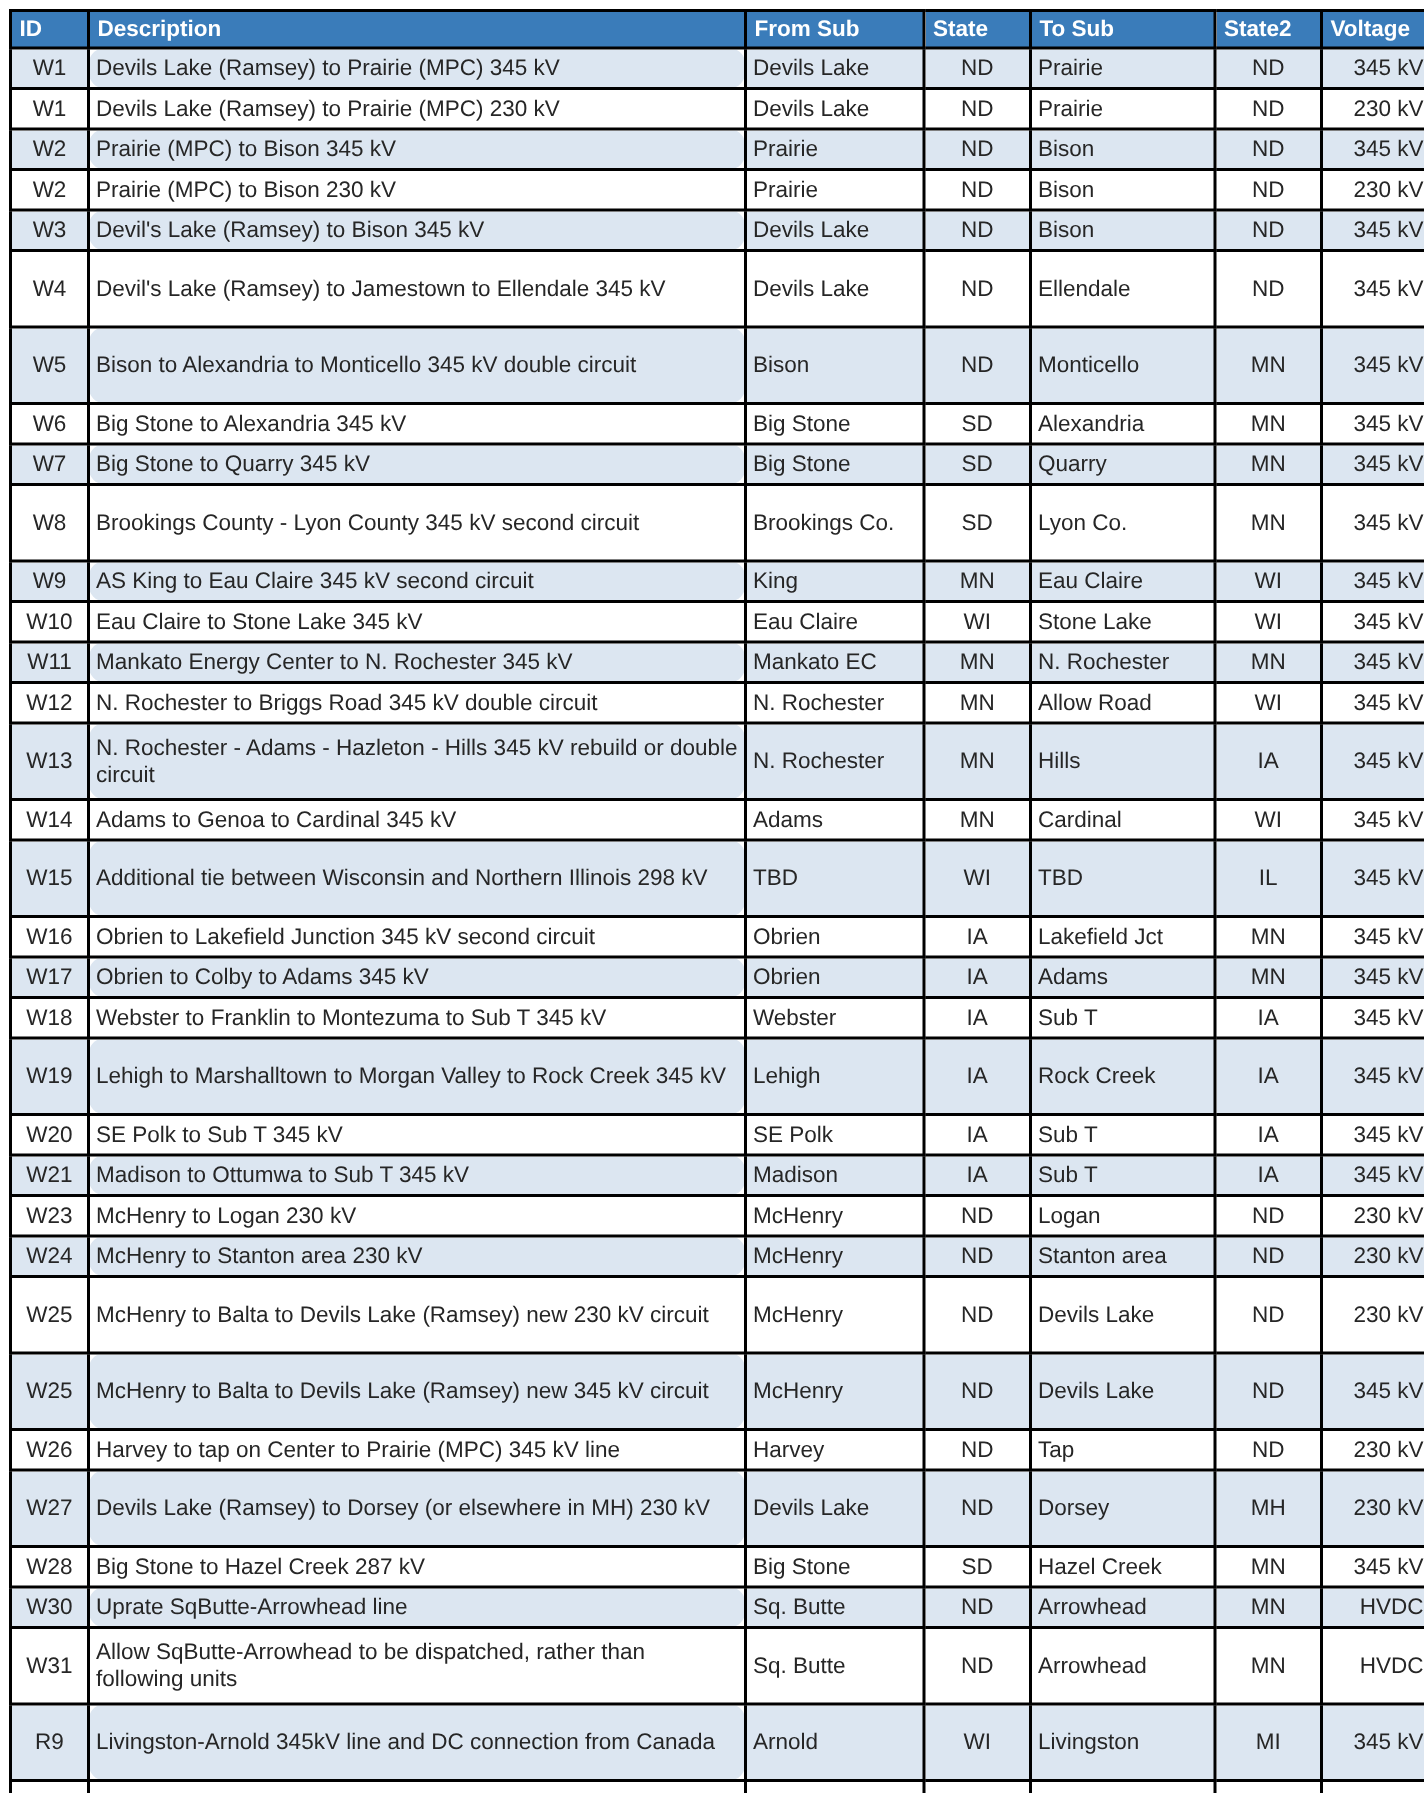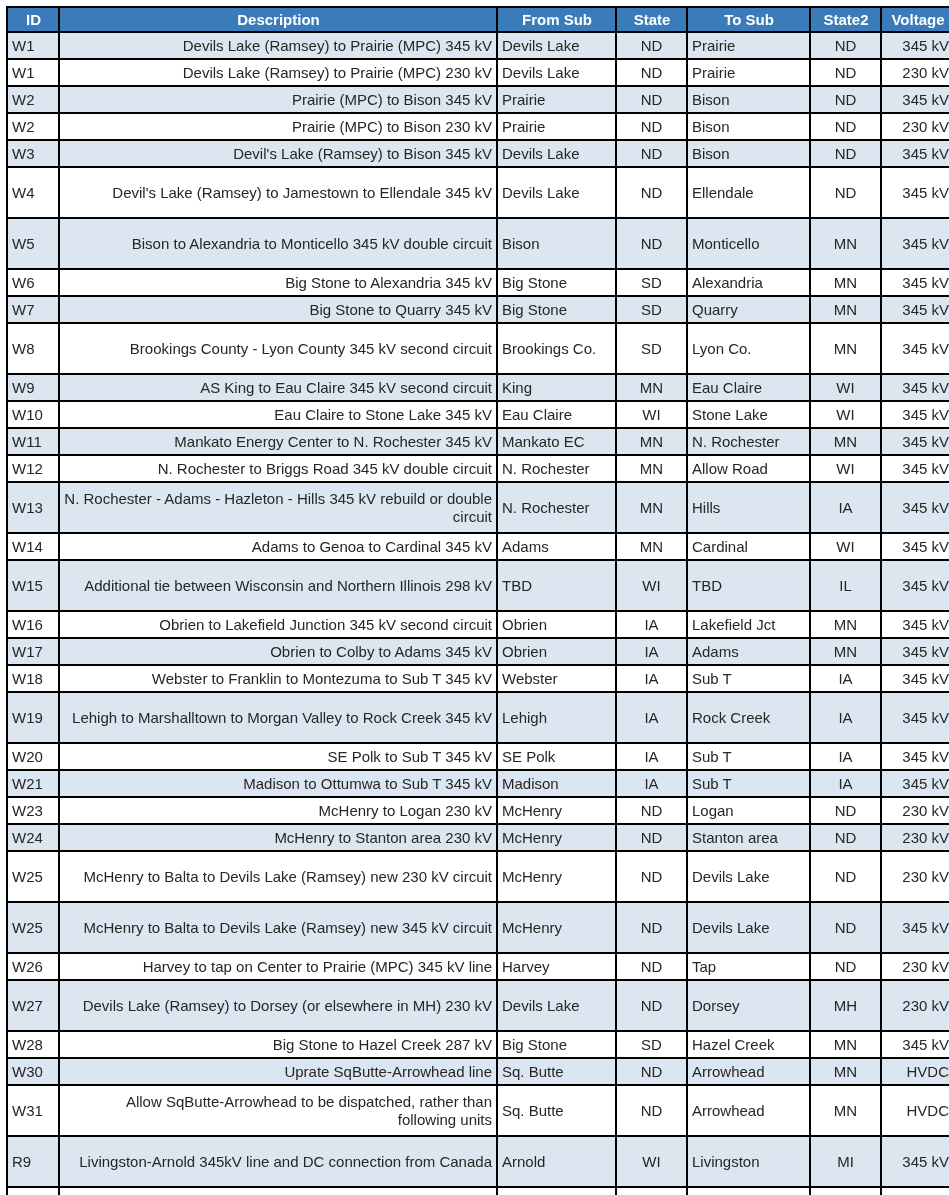--- a/index.html
+++ b/index.html
@@ -36,32 +36,32 @@
     line-height: 1.18;
     vertical-align: middle;
     padding: 1px 4px;
     overflow: hidden;
     color: #262626;
   }
   table.grid thead th {
     background: #3a7cba;
     color: #ffffff;
     font-weight: bold;
-    text-align: center;
+    text-align: left;
     height: 21px;
     padding-left: 5px;
   }
   tr.row-single td { height: 23px; }
   tr.row-tall td   { height: 47px; }
   tr.band td  { background: #dce6f1; }
   tr.plain td { background: #ffffff; }
   tr.stub td  { background: #ffffff; height: 10px; }
 
-  td.a-id      { text-align: left; padding-right: 7px; }
-  td.a-desc    { text-align: right; padding-left: 5px; }
+  td.a-id      { text-align: center; padding-right: 7px; }
+  td.a-desc    { text-align: left; padding-left: 5px; border-radius: 11px; }
   td.a-from_sub{ text-align: left; padding-left: 5px; }
   td.a-state   { text-align: center; }
   td.a-to_sub  { text-align: left; padding-left: 5px; }
   td.a-state2  { text-align: center; }
   td.a-voltage { text-align: right; padding-right: 5px; }
 </style>
 </head>
 <body>
 
 <div id="table-wrap">

